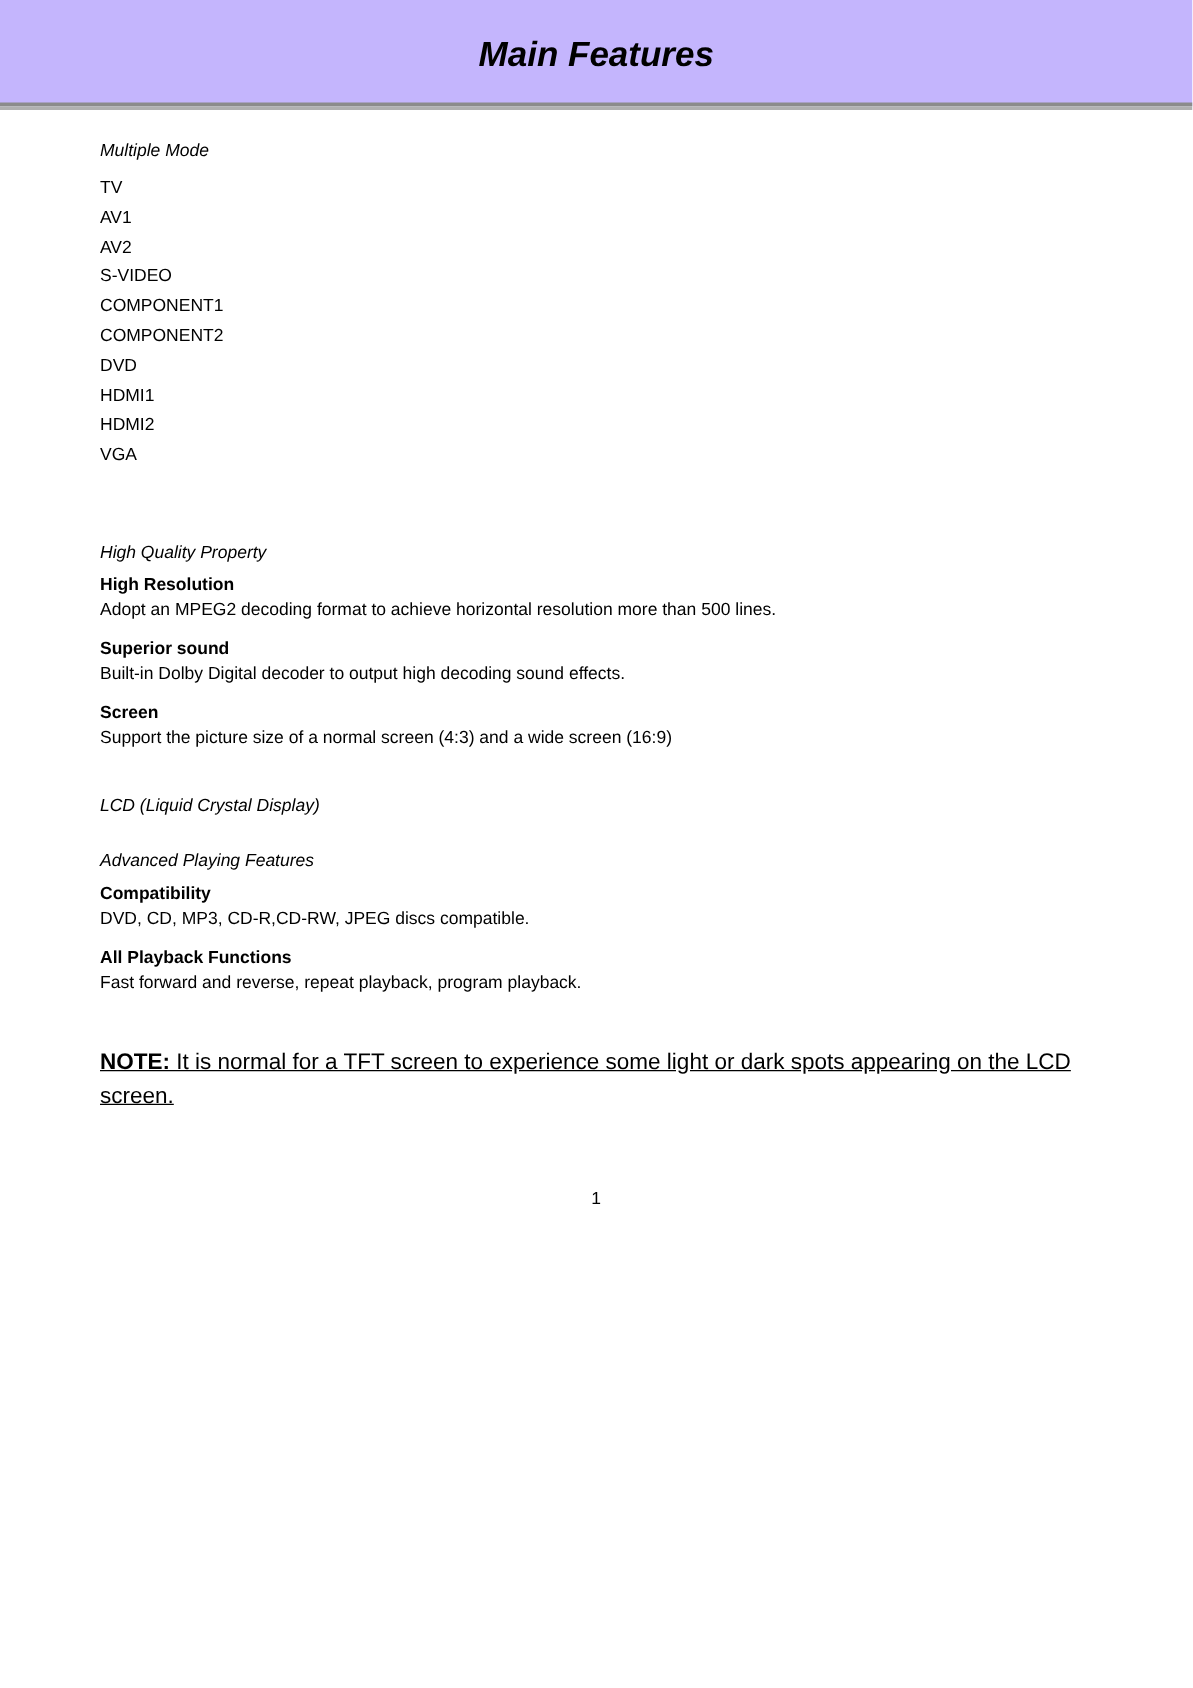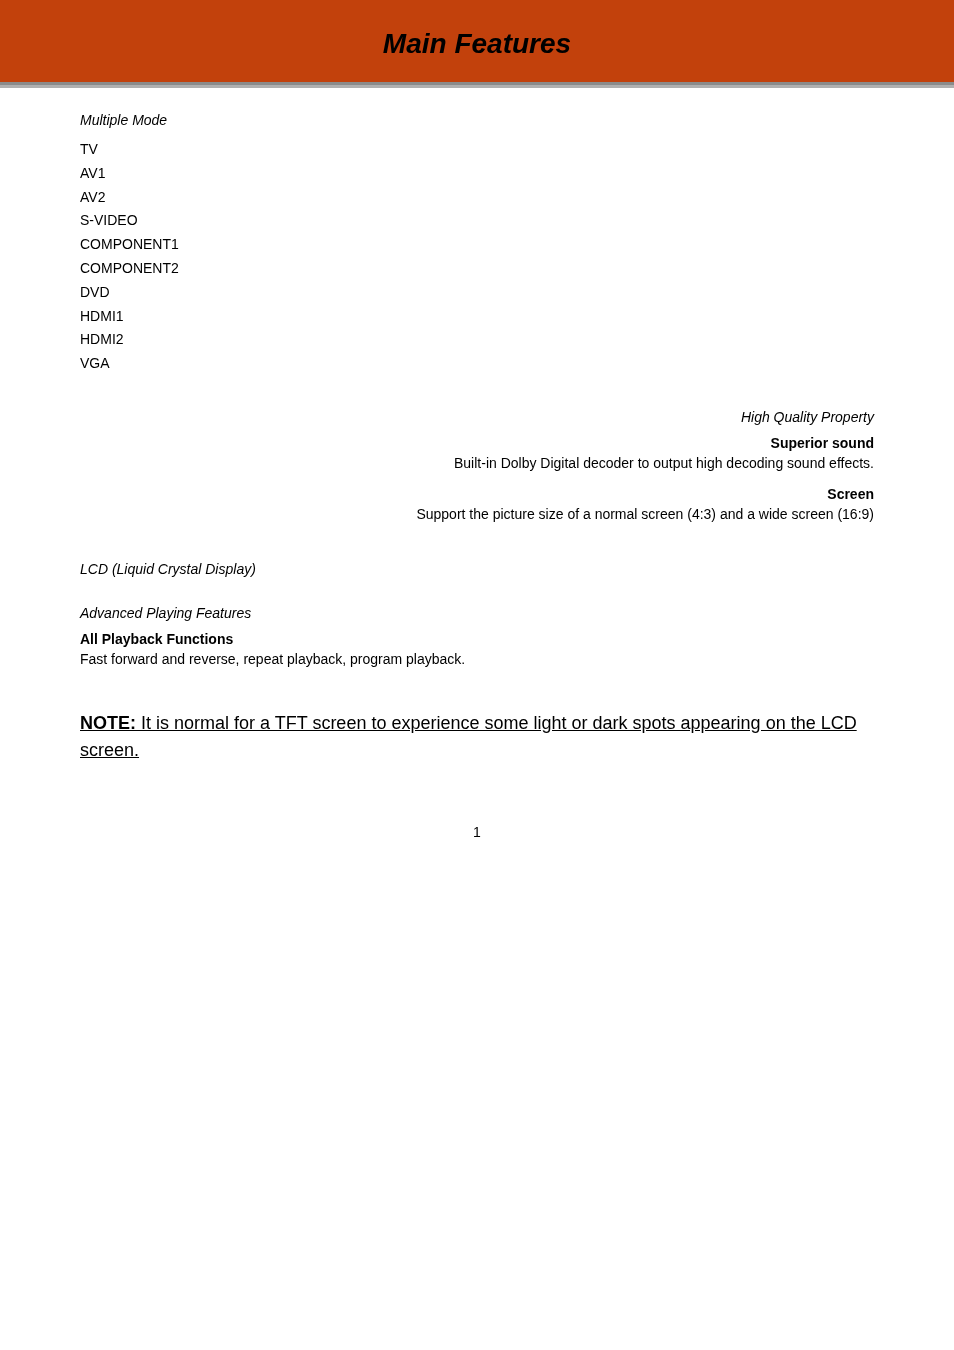--- a/index.html
+++ b/index.html
@@ -11,21 +11,21 @@
     body {
       background: #ffffff;
       font-family: Arial, Helvetica, sans-serif;
       font-size: 14px;
       color: #000000;
       width: 954px;
       min-height: 1350px;
     }
 
     .header {
-      background: #c2410c;
+      background: #c4b5fd;
       text-align: center;
       padding: 28px 0 22px 0;
       border-bottom: 3px solid #8b8b8b;
     }
 
     .header-title {
       font-size: 28px;
       font-style: italic;
       font-weight: bold;
       color: #000000;
@@ -109,39 +109,47 @@
       <li>S-VIDEO</li>
       <li>COMPONENT1</li>
       <li>COMPONENT2</li>
       <li>DVD</li>
       <li>HDMI1</li>
       <li>HDMI2</li>
       <li>VGA</li>
     </ul>
   </div>
 
-  <div class="section" style="margin-top: 33px; text-align: right;">
+  <div class="section" style="margin-top: 57px;">
     <div class="section-title">High Quality Property</div>
+    <div class="subsection">
+      <div class="subsection-title">High Resolution</div>
+      <div class="subsection-text">Adopt an MPEG2 decoding format to achieve horizontal resolution more than 500 lines.</div>
+    </div>
     <div class="subsection">
       <div class="subsection-title">Superior sound</div>
       <div class="subsection-text">Built-in Dolby Digital decoder to output high decoding sound effects.</div>
     </div>
     <div class="subsection">
       <div class="subsection-title">Screen</div>
       <div class="subsection-text">Support the picture size of a normal screen (4:3) and a wide screen (16:9)</div>
     </div>
   </div>
 
   <div class="section" style="margin-top: 36px;">
     <div class="section-title">LCD (Liquid Crystal Display)</div>
   </div>
 
   <div class="section" style="margin-top: 15px;">
     <div class="section-title">Advanced Playing Features</div>
     <div class="subsection">
+      <div class="subsection-title">Compatibility</div>
+      <div class="subsection-text">DVD, CD, MP3, CD-R,CD-RW, JPEG discs compatible.</div>
+    </div>
+    <div class="subsection">
       <div class="subsection-title">All Playback Functions</div>
       <div class="subsection-text">Fast forward and reverse, repeat playback, program playback.</div>
     </div>
   </div>
 
   <div class="note">
     <span class="note-label">NOTE:</span><span> It is normal for a TFT screen to experience some light or dark spots appearing on the LCD screen.</span>
   </div>
 
 </div>

